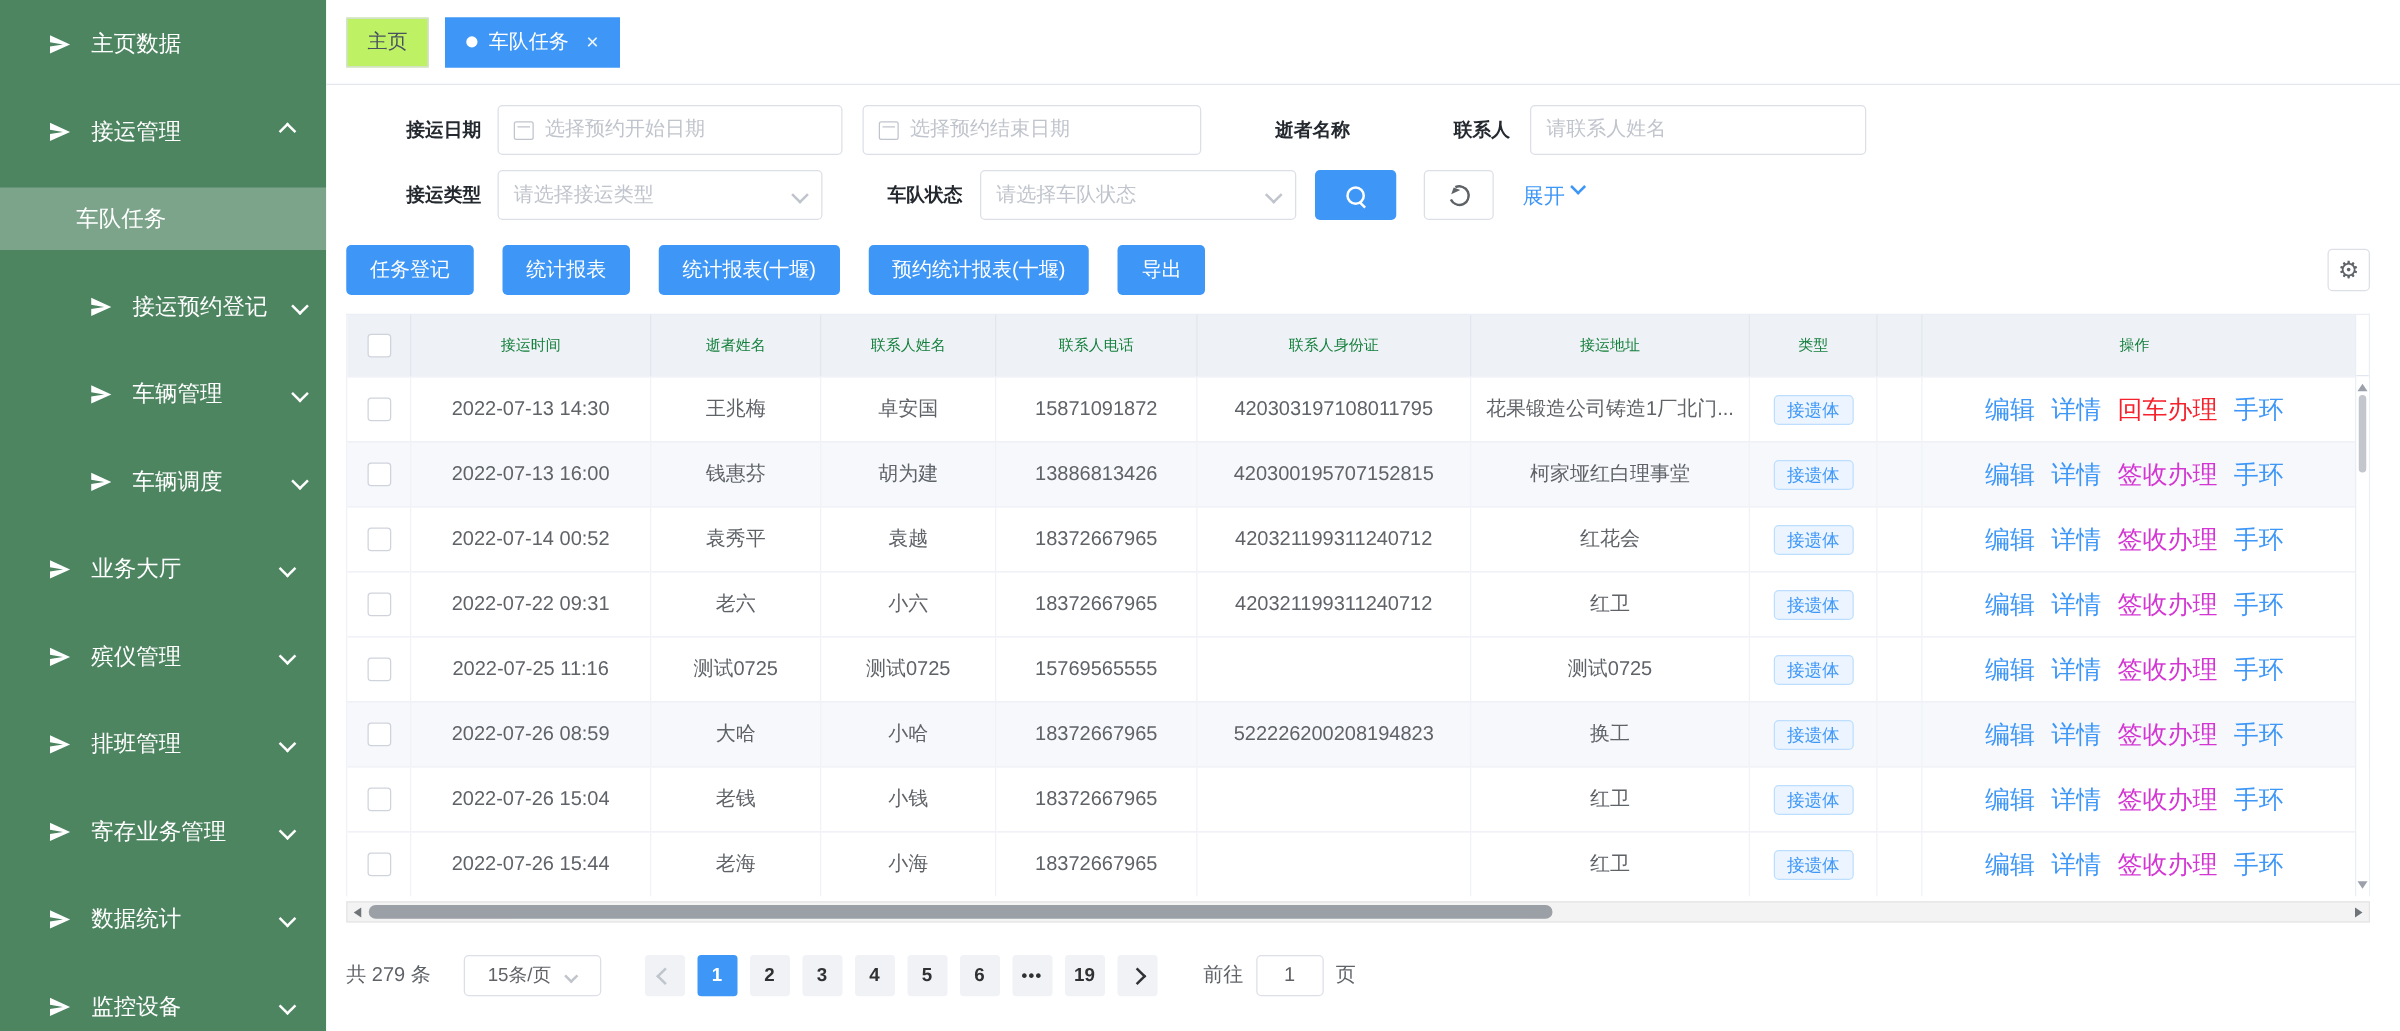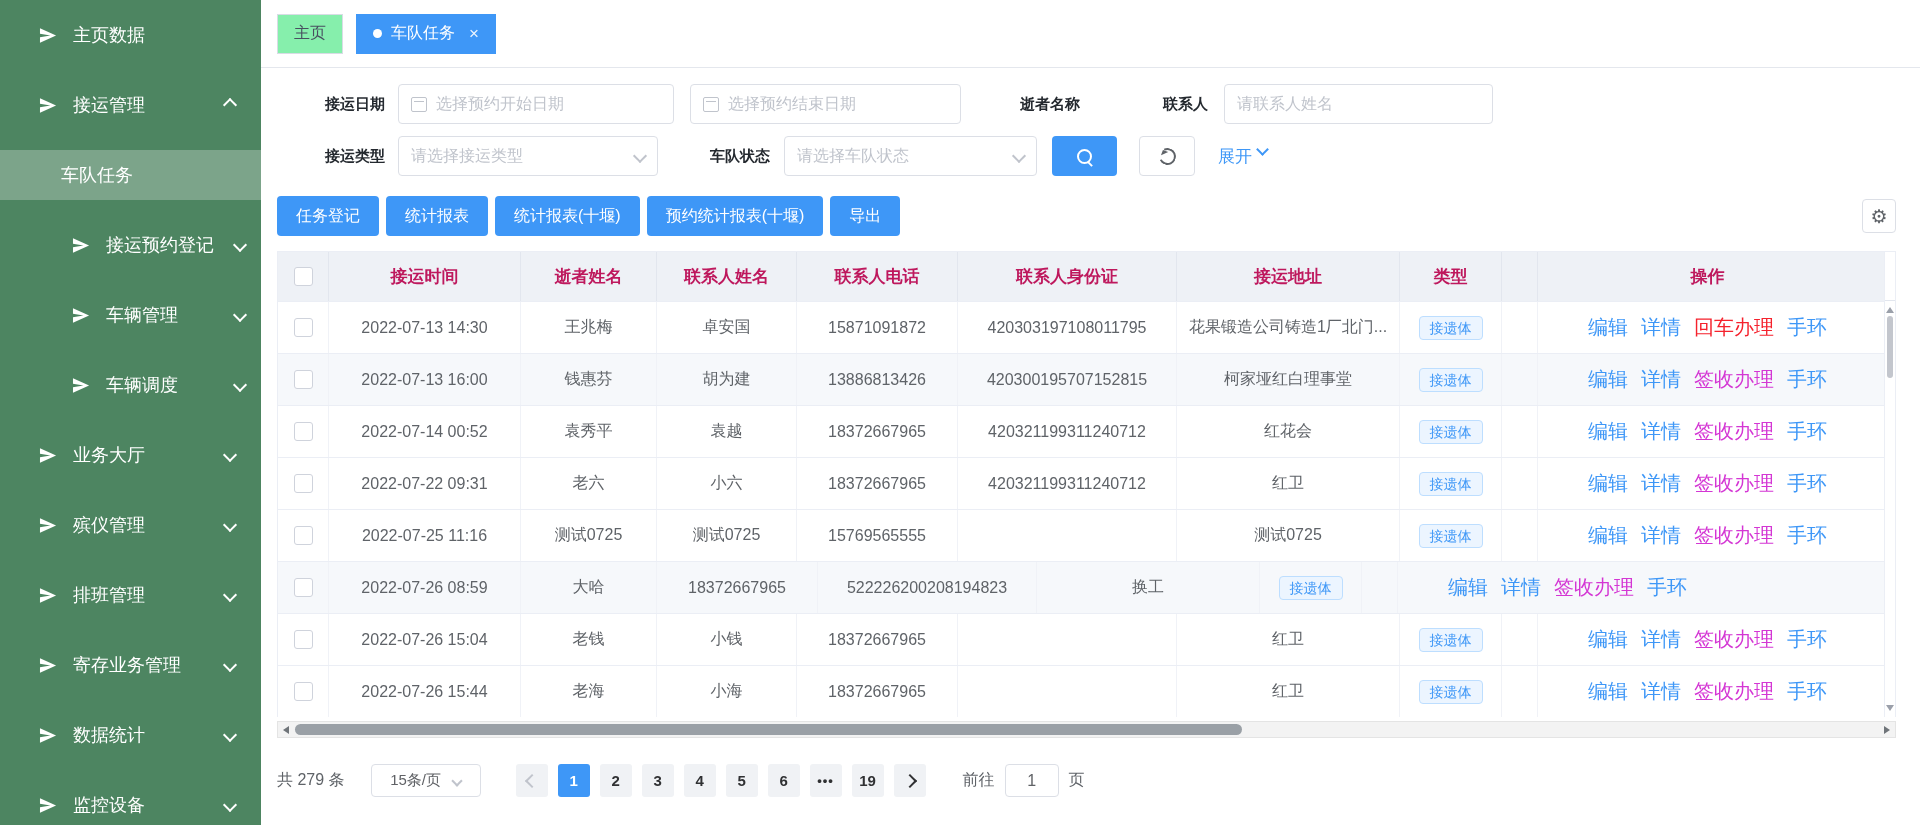--- a/index.html
+++ b/index.html
@@ -14,21 +14,21 @@
   .plane{width:21px;height:21px;margin-right:15px;flex-shrink:0;display:inline-flex}
   .side-item .lbl{flex:1;white-space:nowrap}
   .chev{display:inline-block;width:8px;height:8px;border-right:2px solid #fff;border-bottom:2px solid #fff;transform:rotate(45deg);flex-shrink:0}
   .chev.up{transform:rotate(225deg)}
   .chev.gray{border-color:#c0c4cc}
   .chev.blue{border-color:#3e97f7}
 
   
   .main{flex:1;display:flex;flex-direction:column;min-width:0;background:#fff}
   .tabbar{height:67px;border-bottom:1px solid #e4e7ed;display:flex;align-items:center;padding-left:16px;gap:13px;flex-shrink:0}
-  .tab{height:40px;display:flex;align-items:center;padding:0 16px;border:1px solid #d8dce5;background:#86efac;color:#495060;font-size:16px;cursor:pointer;box-sizing:border-box}
+  .tab{height:40px;display:flex;align-items:center;padding:0 16px;border:1px solid #d8dce5;background:#bef264;color:#495060;font-size:16px;cursor:pointer;box-sizing:border-box}
   .tab.active{background:#3e97f7;border-color:#3e97f7;color:#fff;gap:9px}
   .tab .dot{width:9px;height:9px;border-radius:50%;background:#fff}
   .tab .close{font-size:17px;margin-left:5px;opacity:.9;line-height:1}
 
   .content{flex:1;padding:0 24px 0 16px;position:relative}
 
   
   .frow{display:flex;align-items:center}
   .frow1{margin-top:16px}
   .frow2{margin-top:12px}
@@ -52,21 +52,21 @@
   .expand .chev{width:7px;height:7px}
 
   
   .btnrow{margin-top:20px;display:flex;align-items:center;gap:17px}
   .btn{height:40px;background:#3e97f7;color:#fff;border:none;border-radius:4px;padding:0 19px;font-size:16px;cursor:pointer;font-family:inherit;white-space:nowrap}
   .gear-btn{margin-left:auto;width:34px;height:34px;border:1px solid #dcdfe6;border-radius:4px;background:#fff;display:flex;align-items:center;justify-content:center;font-size:19px;color:#5f6368;cursor:pointer;line-height:1}
 
   
   .table{margin-top:15px;width:1619px;border:1px solid #ebeef5;border-bottom:none;box-sizing:border-box;position:relative}
   .thead{display:flex;height:49px;background:#eef1f6;align-items:stretch}
-  .th{display:flex;align-items:center;justify-content:center;font-weight:bold;color:#be185d;font-size:17px;border-right:1px solid #e2e6ee;box-sizing:border-box}
+  .th{display:flex;align-items:center;justify-content:center;font-weight:normal;color:#15803d;font-size:12px;border-right:1px solid #e2e6ee;box-sizing:border-box}
   .th:last-child{border-right:none}
   .trow{display:flex;height:51px;align-items:stretch;border-top:1px solid #ebeef5;background:#fff}
   .trow:nth-child(4n+2){background:#f6f8fb}
   .td{display:flex;align-items:center;justify-content:center;font-size:16px;color:#5f6368;border-right:1px solid #f0f2f7;box-sizing:border-box;overflow:hidden;white-space:nowrap;padding:0 6px}
   .td:last-child{border-right:none}
   .c0{width:51px}.c1{width:192px}.c2{width:136px}.c3{width:140px}.c4{width:161px}.c5{width:219px}.c6{width:223px}.c7{width:102px}.c8{width:36px}.c9{width:339px}
   .cb{width:17px;height:17px;border:1px solid #cfd3dc;border-radius:3px;background:#fff;cursor:pointer}
   .badge{display:inline-block;padding:4px 10px;border:1px solid #bddeff;background:#ecf5ff;color:#3e97f7;border-radius:4px;font-size:14px;line-height:1}
   .ops{display:flex;justify-content:center;align-items:center;gap:13px;width:100%}
   .op{font-size:20px;cursor:pointer;white-space:nowrap}
@@ -256,21 +256,21 @@
         <button class="refresh-btn">
             <span class="ref"></span>
           </button>
         <span class="expand">
           <span>展开</span>
           <span class="chev blue"></span>
         </span>
       </div>
 
       <div class="btnrow">
-        <span id="toolbar-buttons" style="display:flex;gap:7px">
+        <span id="toolbar-buttons" style="display:flex;gap:23px">
             <button class="btn">任务登记</button>
             <button class="btn">统计报表</button>
             <button class="btn">统计报表(十堰)</button>
             <button class="btn">预约统计报表(十堰)</button>
             <button class="btn">导出</button>
           </span>
         <button class="gear-btn">
             <span>⚙</span>
           </button>
       </div>
@@ -405,20 +405,21 @@
                   <span class="op op-blue">手环</span>
                 </span>
               </div>
             </div>
             <div class="trow">
               <div class="td c0">
                 <span class="cb"></span>
               </div>
               <div class="td c1">2022-07-26 08:59</div>
               <div class="td c2">大哈</div>
+              <div class="td c3">小哈</div>
               <div class="td c4">18372667965</div>
               <div class="td c5">522226200208194823</div>
               <div class="td c6">换工</div>
               <div class="td c7">
                 <span class="badge">接遗体</span>
               </div>
               <div class="td c8"></div>
               <div class="td c9">
                 <span class="ops">
                   <span class="op op-blue">编辑</span>

